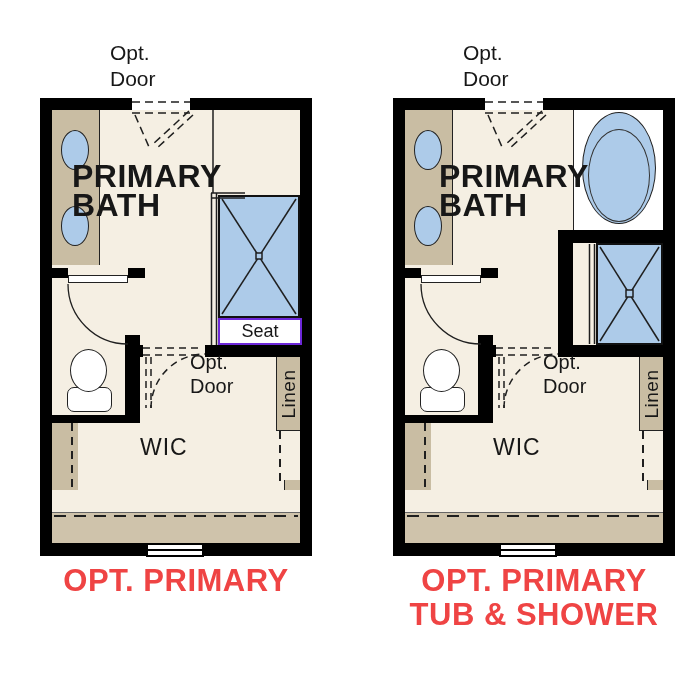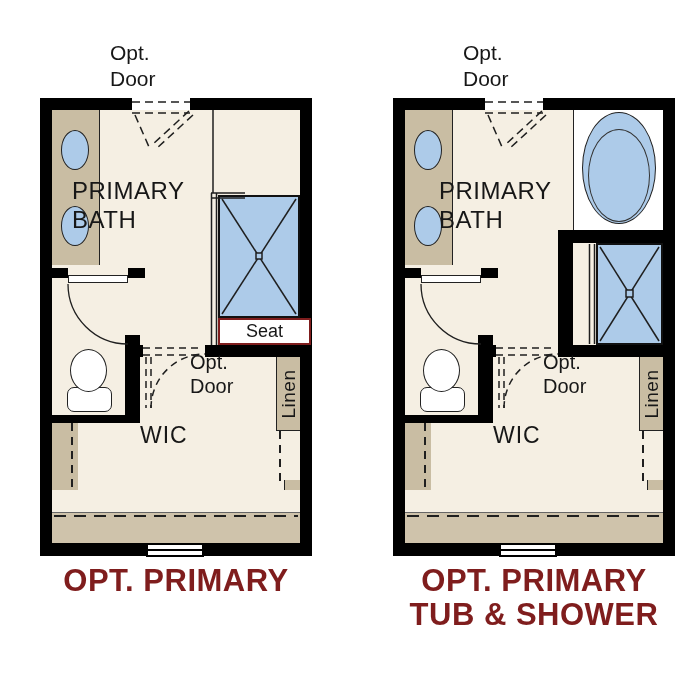--- a/index.html
+++ b/index.html
@@ -60,51 +60,51 @@
   .dash-h { position:absolute; left:14px; right:14px; top:417px; height:2px; z-index:3;
             background-image: repeating-linear-gradient(90deg, var(--line,#1f1f1f) 0px,
               var(--line,#1f1f1f) 12px, transparent 12px, transparent 20px); }
   .window { position:absolute; left:106px; top:445px; width:58px; height:14px;
             background:#fff; border:2px solid #000; z-index:6; }
   .window .pane { position:absolute; left:0; right:0; top:4px; border-top:2px solid #000; }
 
   
   .shower1 { position:absolute; left:178px; top:97px; width:82px; height:123px;
              background:var(--fixture-blue,#adcbe9); border:2px solid #111; z-index:4; }
-  .seat { position:absolute; left:178px; top:220px; width:93px; height:27px;
-          background:#fff; border:2px solid #7f1d1d; z-index:4;
+  .seat { position:absolute; left:178px; top:220px; width:84px; height:27px;
+          background:#fff; border:2px solid #6d28d9; z-index:4;
           display:flex; align-items:center; justify-content:center; font-size:18px; }
 
   
   .tub-alcove { position:absolute; left:180px; top:12px; width:90px; height:120px;
                 background:#fff; border-left:1.5px solid #222; z-index:2; }
   .tub-outer { position:absolute; left:189px; top:14px; width:74px; height:112px;
                background:var(--fixture-blue,#adcbe9); border:1.6px solid #222;
                border-radius:50%; z-index:4; }
   .tub-inner { position:absolute; left:195px; top:31px; width:62px; height:93px;
                border:1.4px solid #333; border-radius:50%; z-index:5; }
   .tub-wall { left:165px; top:132px; right:0; height:13px; }
   .mid-bar  { left:165px; top:132px; width:15px; height:127px; }
   .shower2 { position:absolute; left:203px; top:145px; width:67px; height:102px;
              background:var(--fixture-blue,#adcbe9); border:2px solid #111; z-index:4; }
 
   .overlay { position:absolute; inset:0; z-index:7; pointer-events:none; }
 
   .label { position:absolute; text-align:left; z-index:8; }
   .door-label { top:-58px; left:70px; width:100px; font-size:21px; line-height:26px; }
-  .room-label { top:78px; width:150px; font-weight:normal; font-size:24px;
+  .room-label { top:64px; width:150px; font-weight:bold; font-size:32px;
                 line-height:29px; letter-spacing:.5px; }
   #plan1 .room-label { left:32px; } #plan2 .room-label { left:46px; }
   .wic-door-label { left:150px; top:252px; width:76px; font-size:20px; line-height:24px; }
-  .wic-label { left:100px; top:324px; width:84px; font-size:23px; letter-spacing:1px; }
+  .wic-label { left:100px; top:336px; width:84px; font-size:23px; letter-spacing:1px; }
   .line { display:block; }
 
   .caption { position:absolute; top:564px; width:340px; text-align:center; z-index:8;
              font-weight:bold; font-size:31px; line-height:34px; letter-spacing:.5px;
-             color:#7f1d1d; }
+             color:#ef4444; }
   #caption1 { left:6px; } #caption2 { left:364px; }
 </style>
 </head>
 <body>
 
 <div class="canvas" style="--wall: #000000; --floor: #f5efe3; --cabinet: #c9bda3; --band: #cfc3ab; --fixture-blue: #adcbe9; --line: #1f1f1f; --text: #171717; --background: #ffffff;">
 
   <div class="plan" id="plan1">
     <div class="floor"></div>
 

